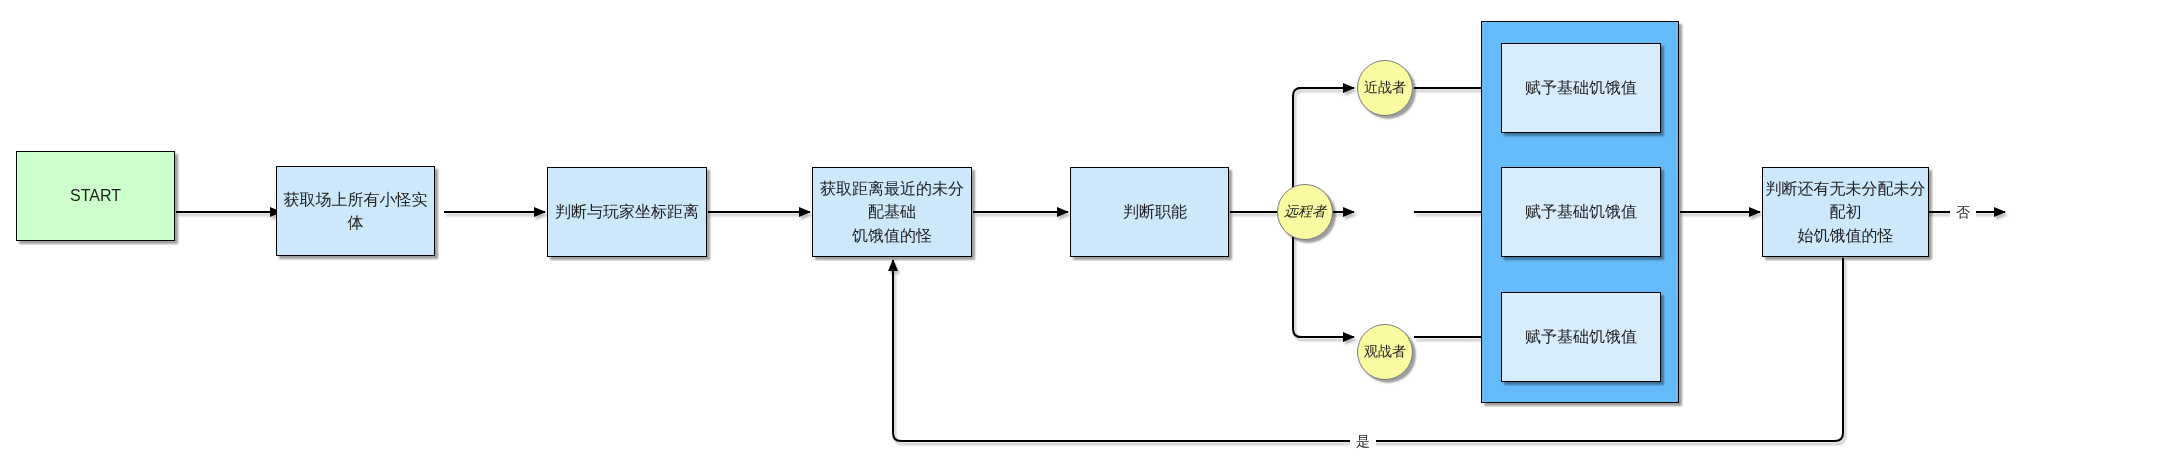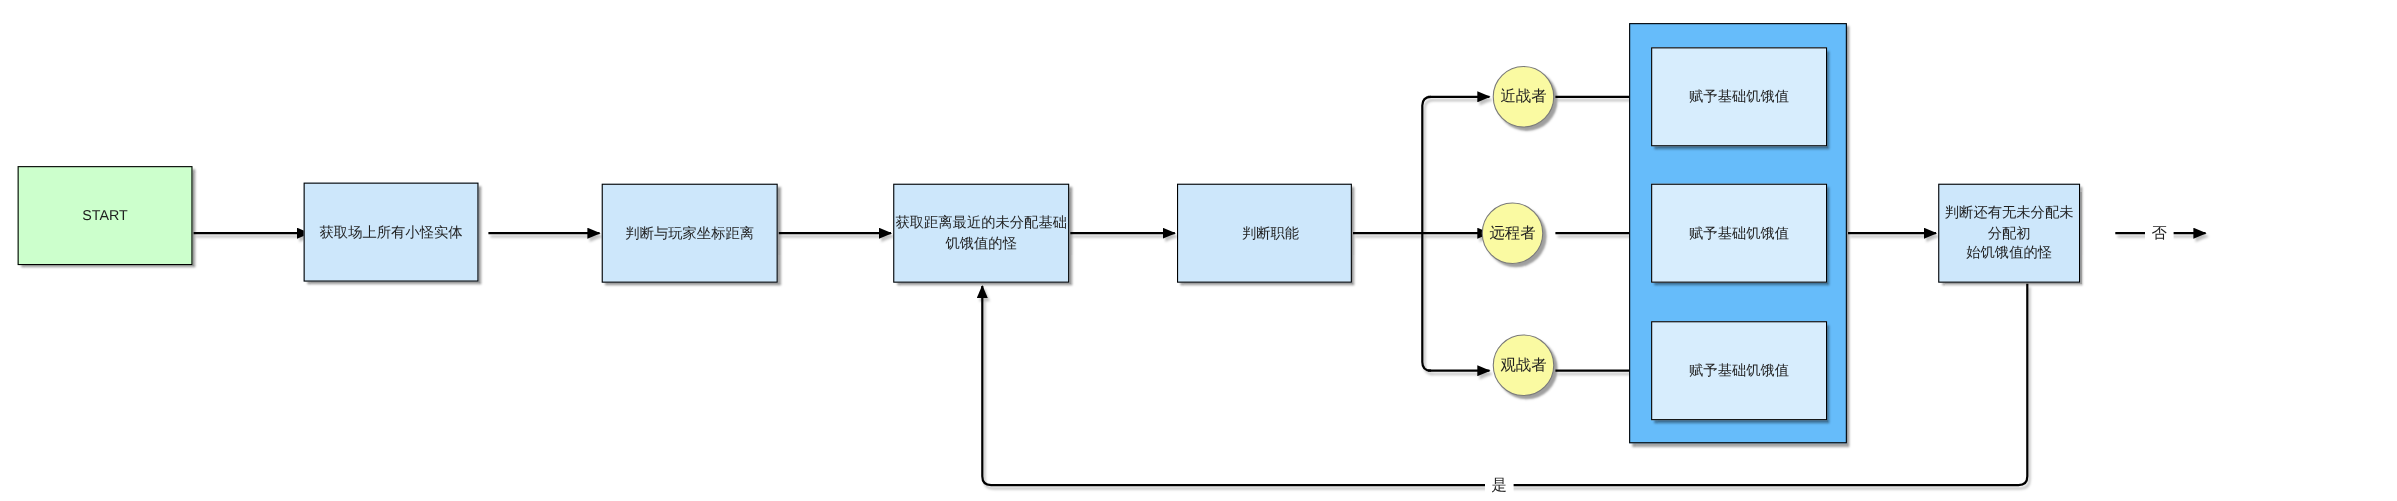--- a/index.html
+++ b/index.html
@@ -36,21 +36,21 @@
     stroke-width: 2;
     fill: none;
   }
   .arrow-head { fill: var(--line-color); }
   .node {
     position: absolute;
     display: flex;
     align-items: center;
     justify-content: center;
     text-align: center;
-    font-size: 13px;
+    font-size: 16px;
     line-height: 1.45;
     white-space: pre-line;
     padding: 0 1px;
     border: 1px solid #000000;
     box-shadow: 3px 3px 2px rgba(0,0,0,0.38);
   }
   .node.terminal { background: var(--terminal-fill); }
   .node.process  { background: var(--process-fill); }
   .node.inner    { background: var(--inner-fill); }
   .group-container {
@@ -121,31 +121,31 @@
 
   <div class="node process" style="left:812px; top:167px; width:160px; height:90px;">获取距离最近的未分配基础
 饥饿值的怪</div>
 
   <div class="node process" style="left:547px; top:167px; width:160px; height:90px;">判断与玩家坐标距离</div>
 
   <div class="node process" style="left:1070px; top:167px; width:159px; height:90px;padding-left:12px;">判断职能</div>
 
   <div class="branch-circle" style="left:1357px; top:60px;">近战者</div>
 
-  <div class="branch-circle" style="left:1347px; top:184px;">远程者</div>
+  <div class="branch-circle" style="left:1277px; top:184px;font-style:italic;">远程者</div>
 
-  <div class="branch-circle" style="left:1357px; top:304px;">观战者</div>
+  <div class="branch-circle" style="left:1357px; top:324px;">观战者</div>
 
   <div class="node inner" style="left:1501px; top:43px; width:160px; height:90px;">赋予基础饥饿值</div>
 
   <div class="node inner" style="left:1501px; top:167px; width:160px; height:90px;">赋予基础饥饿值</div>
 
   <div class="node inner" style="left:1501px; top:292px; width:160px; height:90px;">赋予基础饥饿值</div>
 
-  <div class="node process" style="left:1762px; top:167px; width:129px; height:90px;">判断还有无未分配未分配初
+  <div class="node process" style="left:1762px; top:167px; width:167px; height:90px;">判断还有无未分配未分配初
 始饥饿值的怪</div>
 
 
   <div class="edge-label" style="left:1963px; top:212px;">否</div>
 
   <div class="edge-label" style="left:1363px; top:441px;">是</div>
 
 </div>
 
 </body></html>

